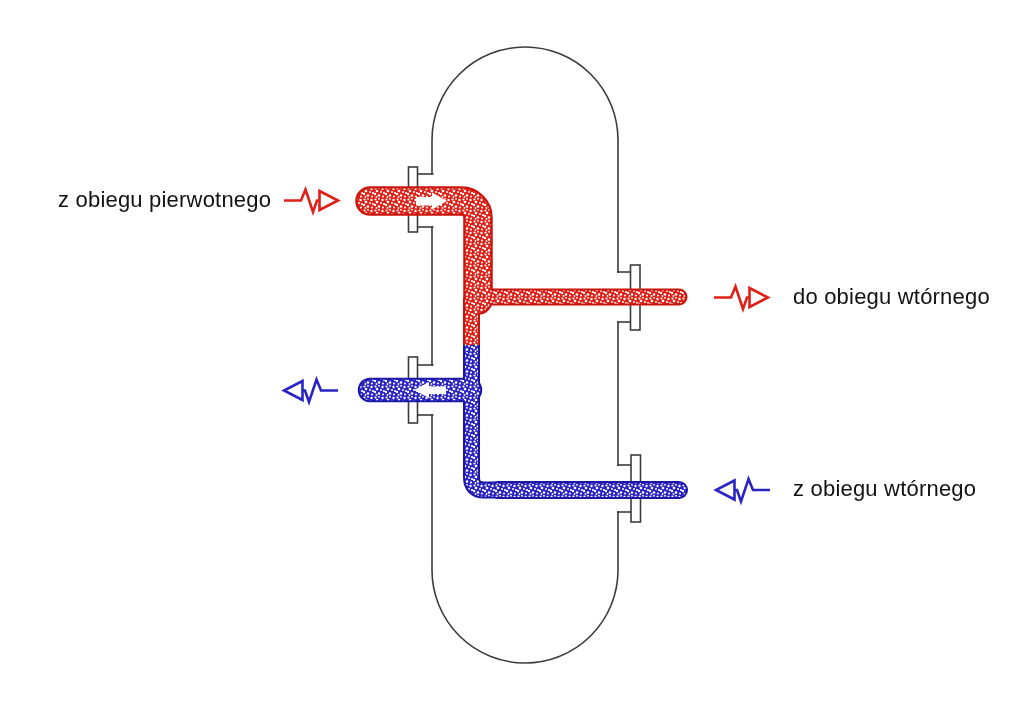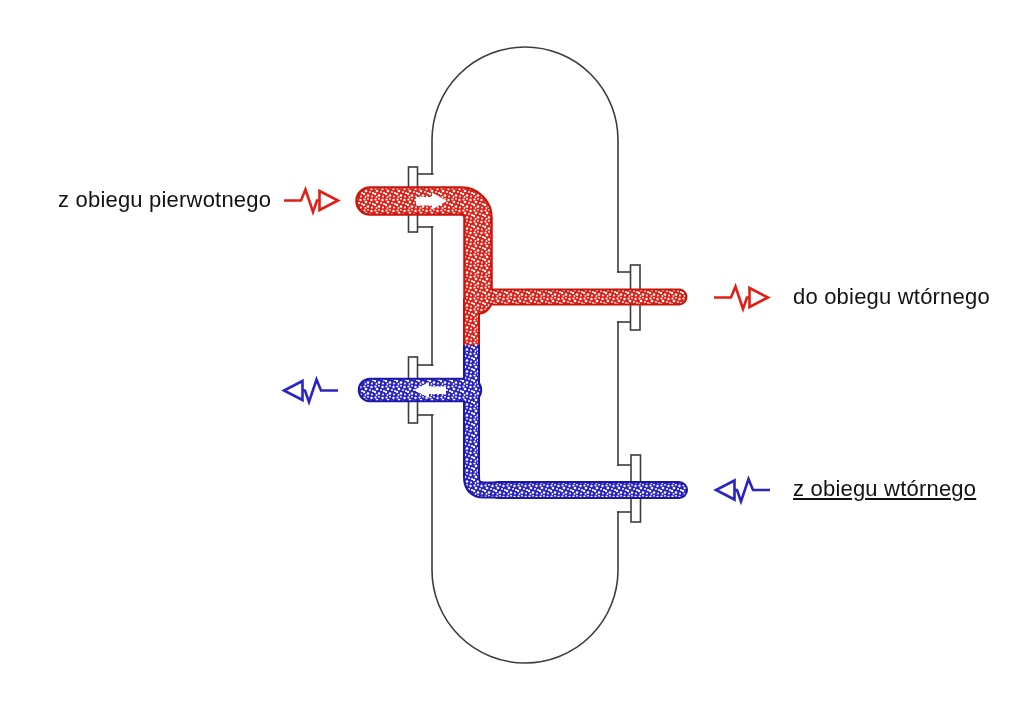--- a/index.html
+++ b/index.html
@@ -140,14 +140,14 @@
     <use href="#flowsym" transform="translate(714,297.5)" color="#e02016"></use>
     <use href="#flowsym" transform="translate(338,390.5) scale(-1,1)" color="#2a24c4"></use>
     <use href="#flowsym" transform="translate(770,490) scale(-1,1)" color="#2a24c4"></use>
   </svg>
 
   <div class="diagram-label" style="left:793px;top:284px;">do obiegu wtórnego</div>
 
   <div class="diagram-label" style="left:58px;top:187px;">z obiegu pierwotnego</div>
 
 
-  <div class="diagram-label" style="left:793px;top:476px;text-decoration:underline;">z obiegu wtórnego</div>
+  <div class="diagram-label" style="left:793px;top:476px;">z obiegu wtórnego</div>
 </div>
 
 </body></html>

